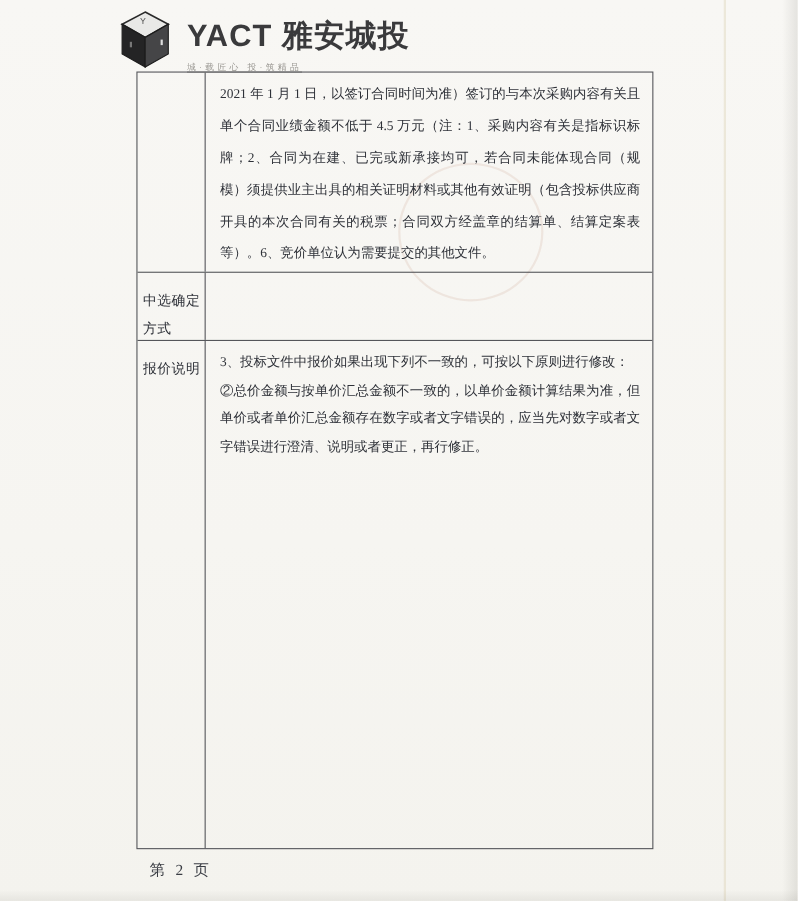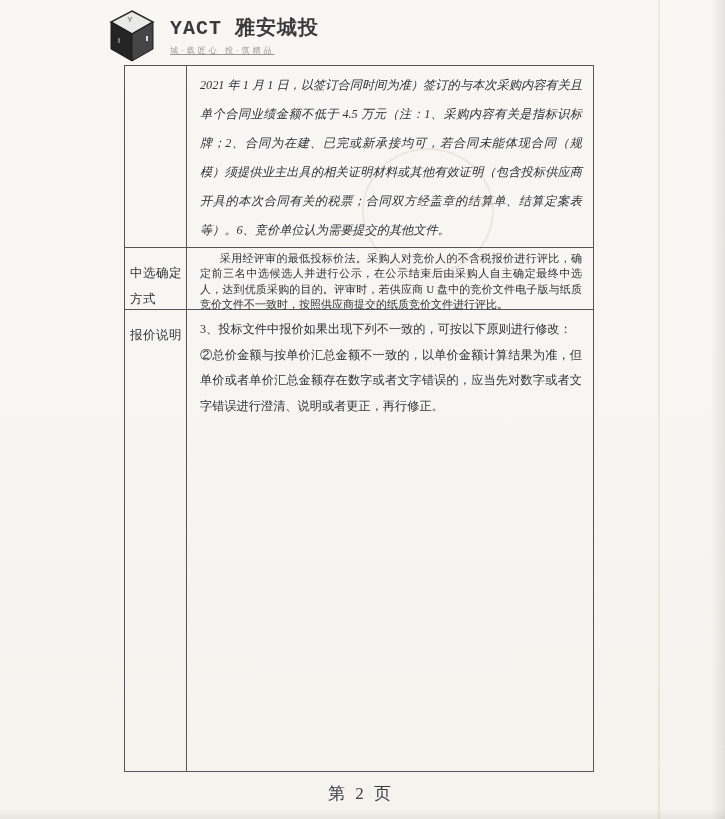--- a/index.html
+++ b/index.html
@@ -29,22 +29,22 @@
   }
   .stamp {
     position:absolute; left:362px; top:148px; width:128px; height:122px;
     border:2px solid rgba(193,142,121,0.16); border-radius:50%;
   }
   
   .logo { position:absolute; left:106px; top:8px; display:flex; align-items:flex-start; }
   .logo-cube { width:52px; height:56px; }
   .logo-text { margin-left:12px; padding-top:6px; }
   .brand {
-    font-family:Liberation Mono, monospace;
-    font-weight:bold; font-size:20px; letter-spacing:1px; color:#3a3a3c;
+    font-family:Liberation Sans, sans-serif;
+    font-weight:bold; font-size:28px; letter-spacing:1px; color:#3a3a3c;
     white-space:nowrap;
   }
   .tagline {
     margin-top:4px; font-size:8px; color:#9a9893; letter-spacing:3px;
     font-family:"Liberation Sans","DejaVu Sans",sans-serif;
     white-space:nowrap;
     text-decoration:underline;
   }
   
   .doc-table {
@@ -61,29 +61,29 @@
     width:62px; flex:0 0 62px; box-sizing:border-box;
     border-right:1px solid #55565a;
     padding:12px 2px 0 5px;
     font-size:12.5px; line-height:26px; letter-spacing:0.5px;
     color:#2e3138;
   }
   .content-cell {
     flex:1; box-sizing:border-box; padding:5px 11px 0 13px;
     text-align:justify;
   }
-  .row-1 .content-cell { font-size:12.2px; line-height:28.9px;font-style:italic; }
+  .row-1 .content-cell { font-size:12.2px; line-height:28.9px; }
   .row-2 .content-cell { font-size:11px;  line-height:15.4px; padding-top:3px; }
   .row-3 .content-cell { font-size:12.2px; line-height:25.7px; padding-top:7px; }
   .content-cell p { margin:0; }
   .content-cell p.indent { text-indent:1.8em; }
   
   .footer {
-    position:absolute; left:126px; top:782px; width:470px;
-    text-align:center; font-size:17px; letter-spacing:3px; color:#3a3d44;
+    position:absolute; left:136px; top:782px; width:470px;
+    font-size:14px; letter-spacing:3px; color:#3a3d44;
   }
 </style>
 </head>
 <body>
 
 <div class="page">
 
   <div class="fold-line"></div>
   <div class="stamp"></div>
 
@@ -106,23 +106,20 @@
 
     <div class="t-row row-1">
       <div class="label-cell"></div>
       <div class="content-cell">
         <p>2021 年 1 月 1 日，以签订合同时间为准）签订的与本次采购内容有关且单个合同业绩金额不低于 4.5 万元（注：1、采购内容有关是指标识标牌；2、合同为在建、已完或新承接均可，若合同未能体现合同（规模）须提供业主出具的相关证明材料或其他有效证明（包含投标供应商开具的本次合同有关的税票；合同双方经盖章的结算单、结算定案表等）。6、竞价单位认为需要提交的其他文件。</p>
       </div>
     </div>
 
     <div class="t-row row-2">
       <div class="label-cell">中选确定方式</div>
-      <div class="content-cell">
-        <p class="indent">采用经评审的最低投标价法。采购人对竞价人的不含税报价进行评比，确定前三名中选候选人并进行公示，在公示结束后由采购人自主确定最终中选人，达到优质采购的目的。评审时，若供应商 U 盘中的竞价文件电子版与纸质竞价文件不一致时，按照供应商提交的纸质竞价文件进行评比。</p>
-      </div>
     </div>
 
     <div class="t-row row-3">
       <div class="label-cell">报价说明</div>
       <div class="content-cell">
         <p>3、投标文件中报价如果出现下列不一致的，可按以下原则进行修改：</p>
         <p>②总价金额与按单价汇总金额不一致的，以单价金额计算结果为准，但单价或者单价汇总金额存在数字或者文字错误的，应当先对数字或者文字错误进行澄清、说明或者更正，再行修正。</p>
 
       </div>
     </div>

